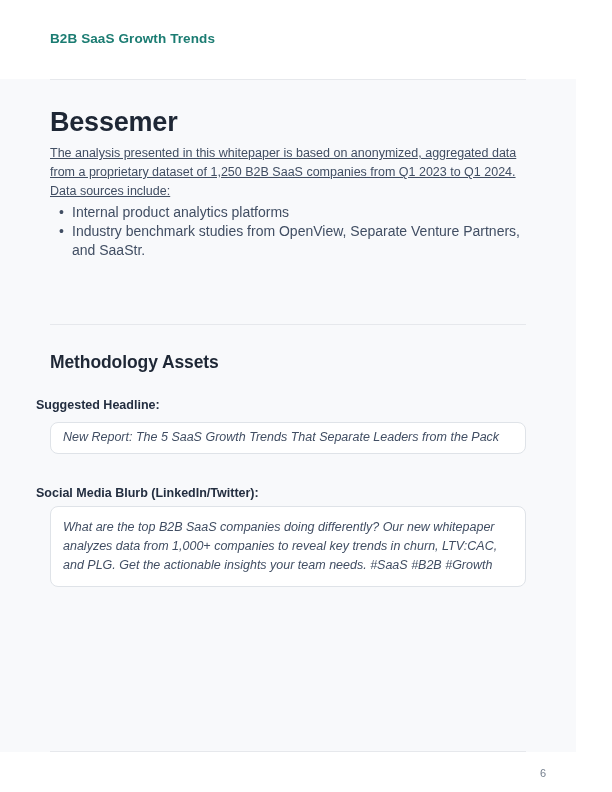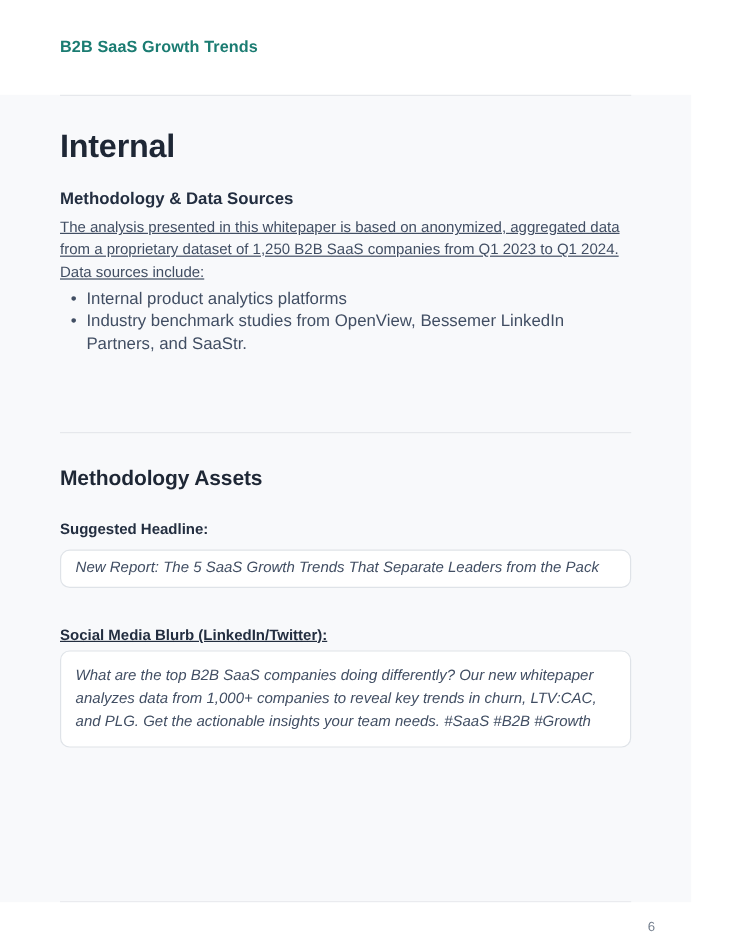--- a/index.html
+++ b/index.html
@@ -95,23 +95,23 @@
     font-size:17.5px;
     line-height:22px;
     letter-spacing:-.1px;
     color:var(--heading);
   }
   .field-label{
     font-size:12.5px;
     line-height:16px;
     font-weight:bold;
     color:var(--subheading);
-    margin:24px 50px 0;
+    margin:24px 36px 0;
   }
-  .field-label.second{margin-top:31px;text-decoration:underline;}
+  .field-label.second{margin-top:31px;}
 
   .quote-box{
     margin:9px 50px 0;
     background:var(--box-bg);
     border:1px solid var(--box-border);
     border-radius:8px;
     color:var(--body);
     font-style:italic;
   }
   .quote-box.headline{padding:6px 12px;}
@@ -138,29 +138,28 @@
 <div class="page">
 
   <header class="doc-header">
     <div class="doc-title">B2B SaaS Growth Trends</div>
   </header>
 
   <section class="band">
 
     <div class="rule top"></div>
 
-    <h1 class="appendix-title">Internal</h1>
+    <h1 class="appendix-title">Bessemer</h1>
 
-    <h3 class="sub-heading">Methodology &amp; Data Sources</h3>
 
     <p class="body-text">The analysis presented in this whitepaper is based on anonymized, aggregated data from a proprietary dataset of 1,250 B2B SaaS companies from Q1 2023 to Q1 2024. Data sources include:</p>
 
     <ul class="source-list">
       <li>Internal product analytics platforms</li>
-      <li>Industry benchmark studies from OpenView, Bessemer LinkedIn Partners, and SaaStr.</li>
+      <li>Industry benchmark studies from OpenView, Separate Venture Partners, and SaaStr.</li>
     </ul>
 
     <div class="rule mid"></div>
 
     <h2 class="section-title">Methodology Assets</h2>
 
     <div class="field-label">Suggested Headline:</div>
 
     <div class="quote-box headline">
       <p>New Report: The 5 SaaS Growth Trends That Separate Leaders from the Pack</p>

